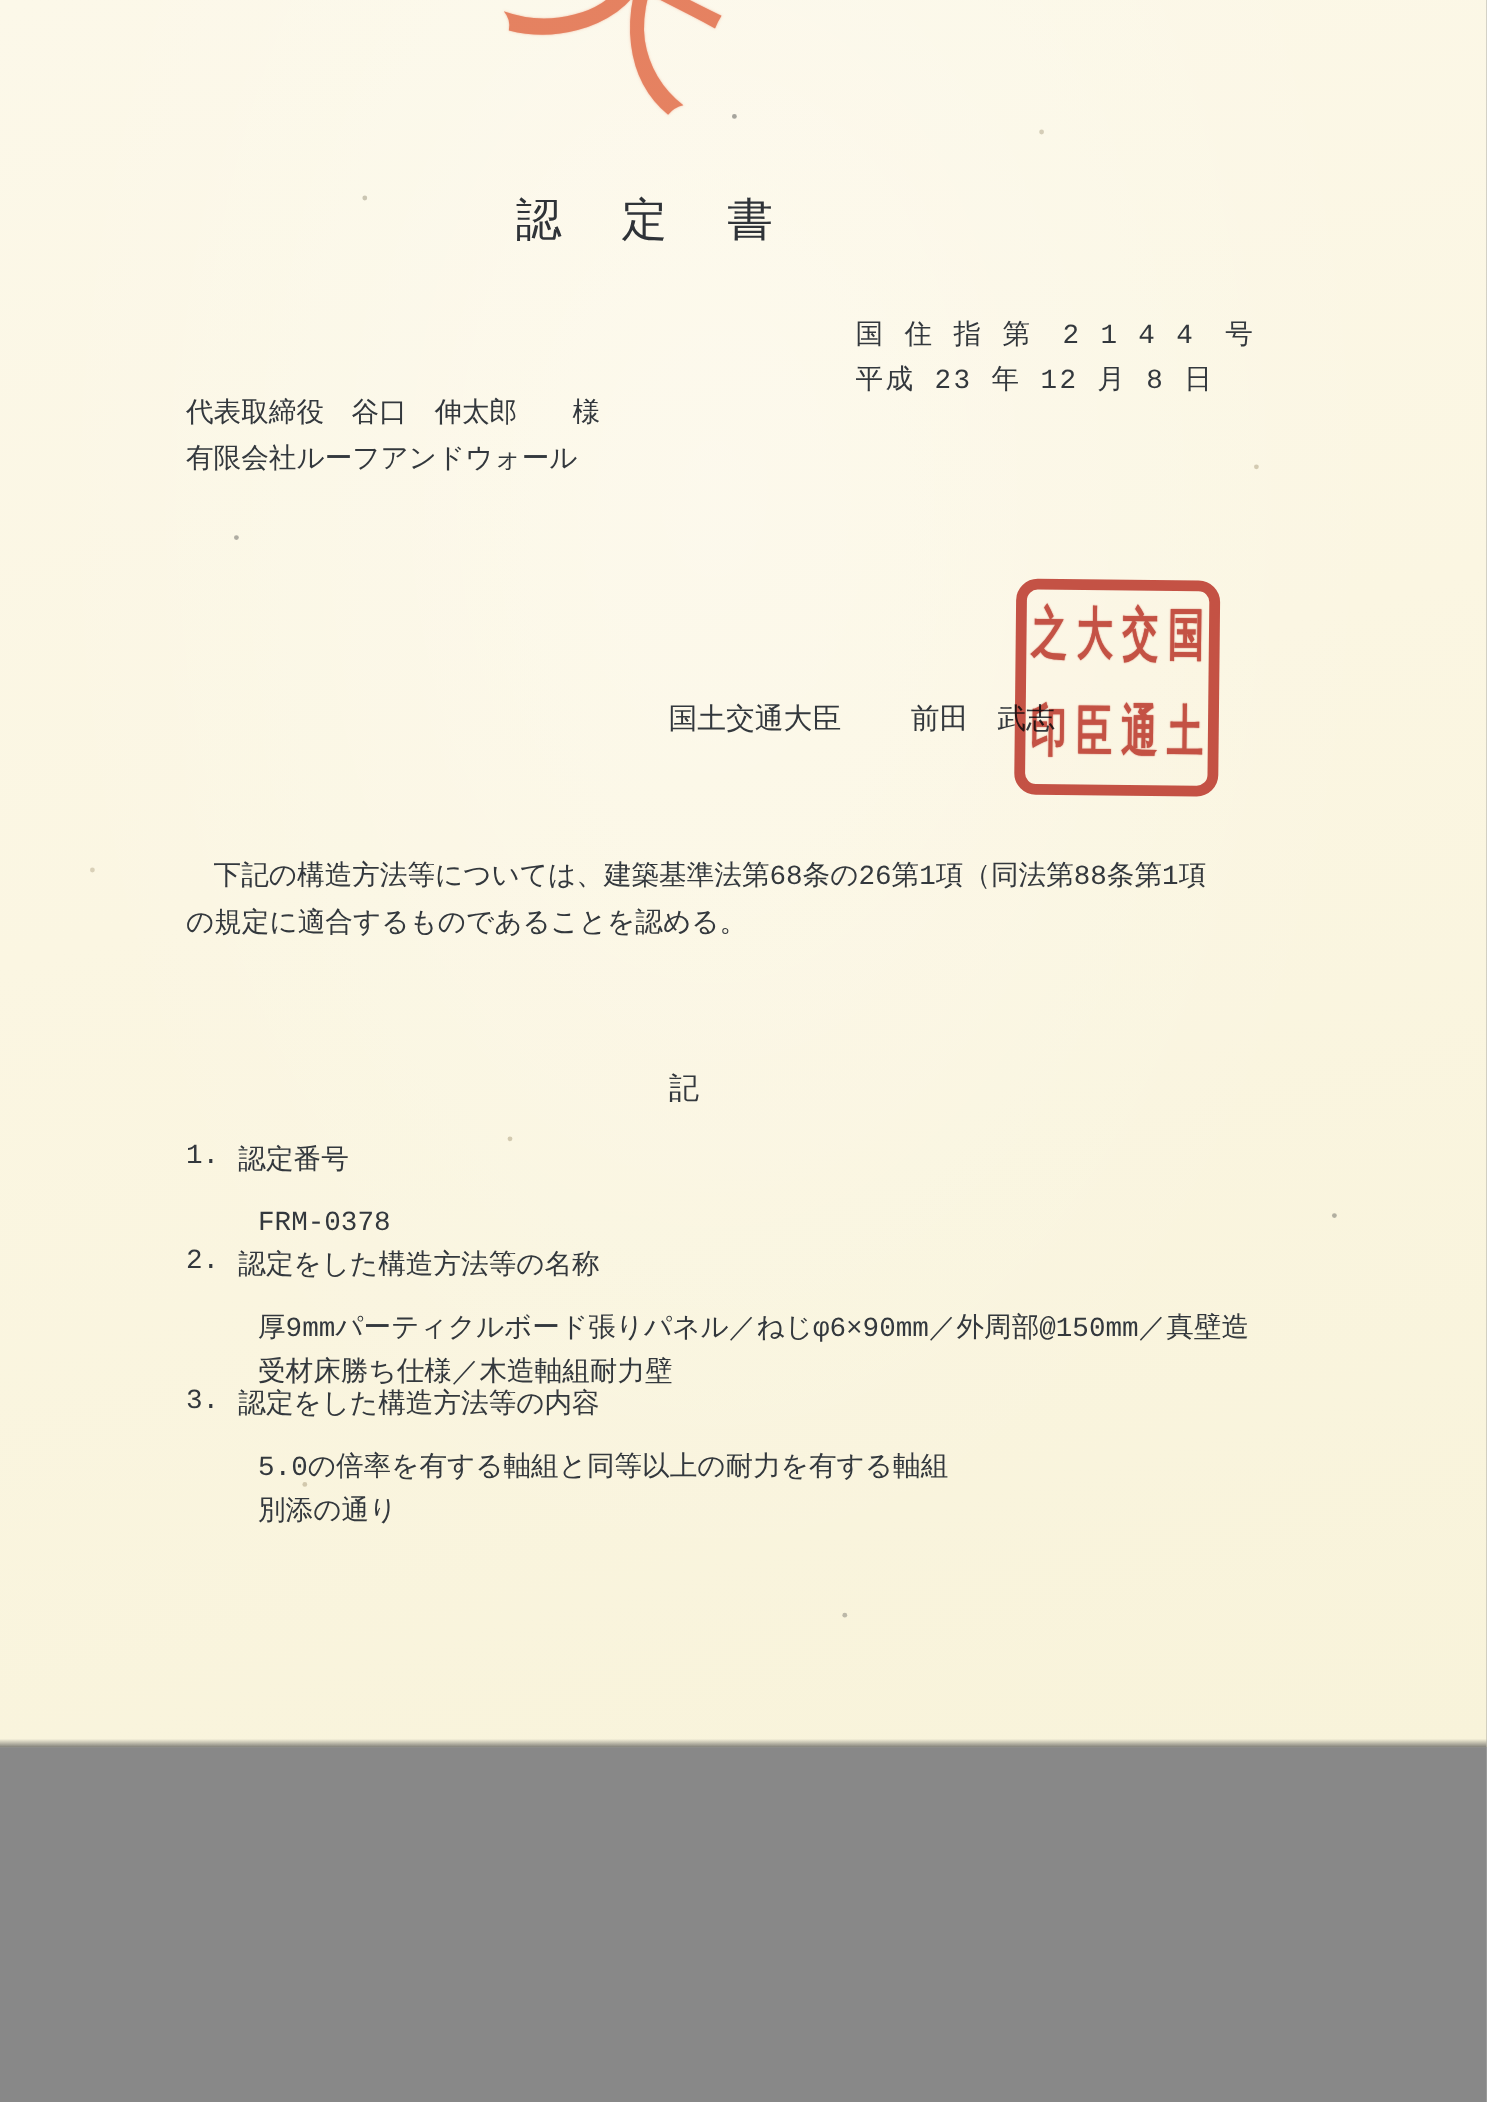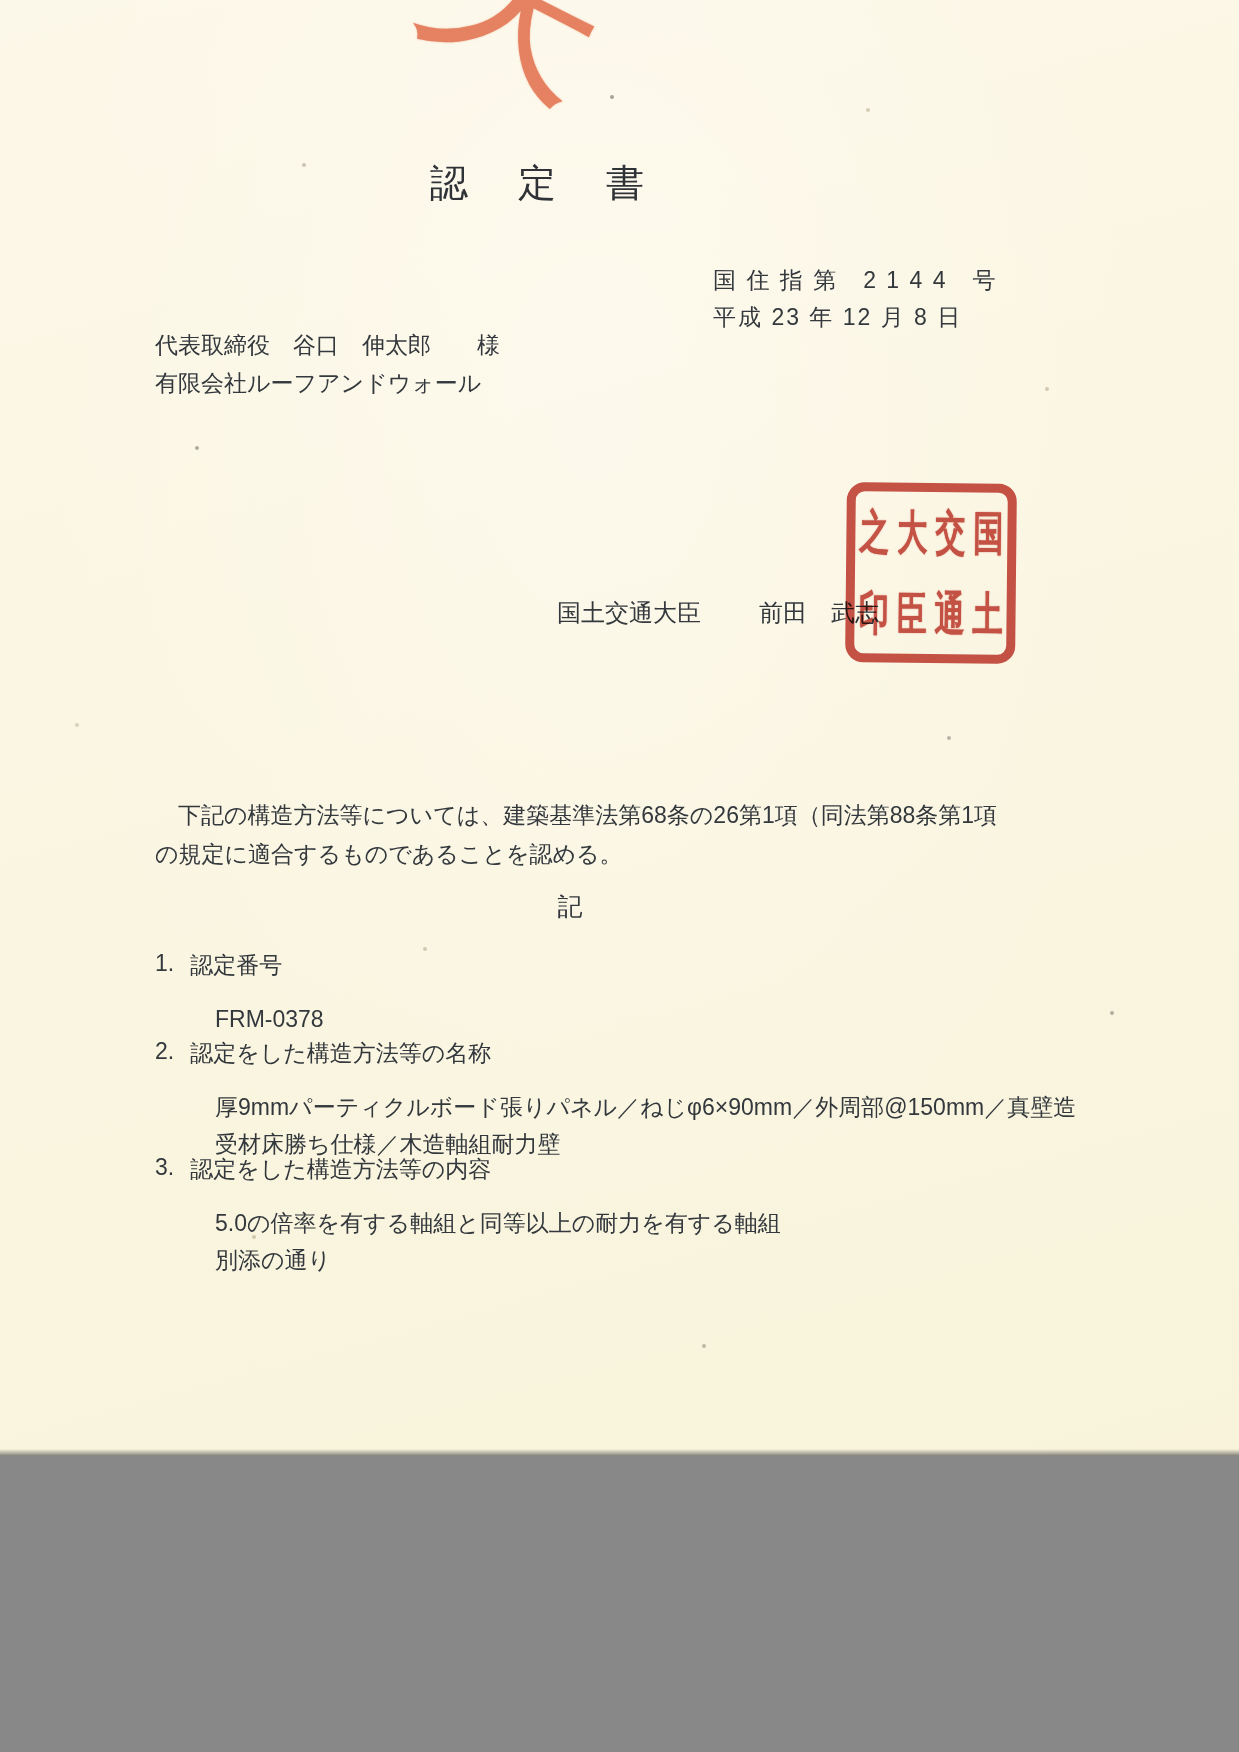--- a/index.html
+++ b/index.html
@@ -4,36 +4,36 @@
 <style>
   html,body{margin:0;padding:0;background:#888;}
   .page{
     position:relative;
     width:1239px;height:1456px;
     margin:0 auto;
     overflow:hidden;
     background:
       radial-gradient(ellipse at 48% 28%, rgba(255,255,255,0.30), rgba(255,255,255,0) 62%),
       linear-gradient(165deg,#fcf8e9 0%,#fbf6e2 45%,#f8f3da 100%);
-    font-family:Liberation Sans, sans-serif;
+    font-family:Liberation Mono, monospace;
     color:#33383d;
   }
   .abs{position:absolute;}
   
   .title{
     left:155px;top:158px;width:770px;
     text-align:center;font-size:38px;letter-spacing:6px;
     color:#2f3338;
   }
   
   .refblock{left:713px;top:262px;font-size:23px;line-height:37px;letter-spacing:2px;}
   
   .recipient{left:155px;top:326px;font-size:23px;line-height:38px;}
   
-  .minister{left:557px;top:583px;font-size:24px;display:flex;margin-top:14px;}
+  .minister{left:557px;top:583px;font-size:24px;display:flex;}
   .minister .gap{display:inline-block;width:58px;}
   
   .seal{
     left:846px;top:483px;width:170px;height:180px;
     border:9px solid #c2453c;border-radius:18px;
     box-sizing:border-box;
     display:grid;grid-template-columns:repeat(4,1fr);grid-template-rows:1fr 1fr;
     align-items:center;justify-items:center;
     color:#c2453c;opacity:.92;mix-blend-mode:multiply;
     transform:rotate(.6deg);
@@ -49,21 +49,21 @@
   
   .topstamp{
     left:430px;top:-98px;
     font-size:185px;line-height:1;
     color:#e0562f;opacity:.72;
     transform:rotate(27deg);
     mix-blend-mode:multiply;
     text-shadow:0 0 2px rgba(224,86,47,.55);
   }
   
-  .body{left:155px;top:796px;width:975px;font-size:23px;line-height:39px;}
+  .body{left:155px;top:712px;width:975px;font-size:23px;line-height:39px;}
   
   .naka{left:155px;top:890px;width:830px;text-align:center;font-size:25px;}
   
   .item{font-size:23px;}
   .item .head{display:flex;gap:16px;}
   .item .lines{margin-left:60px;line-height:37px;margin-top:20px;}
   .item1{left:155px;top:950px;}
   .item2{left:155px;top:1038px;}
   .item3{left:155px;top:1154px;}
   

